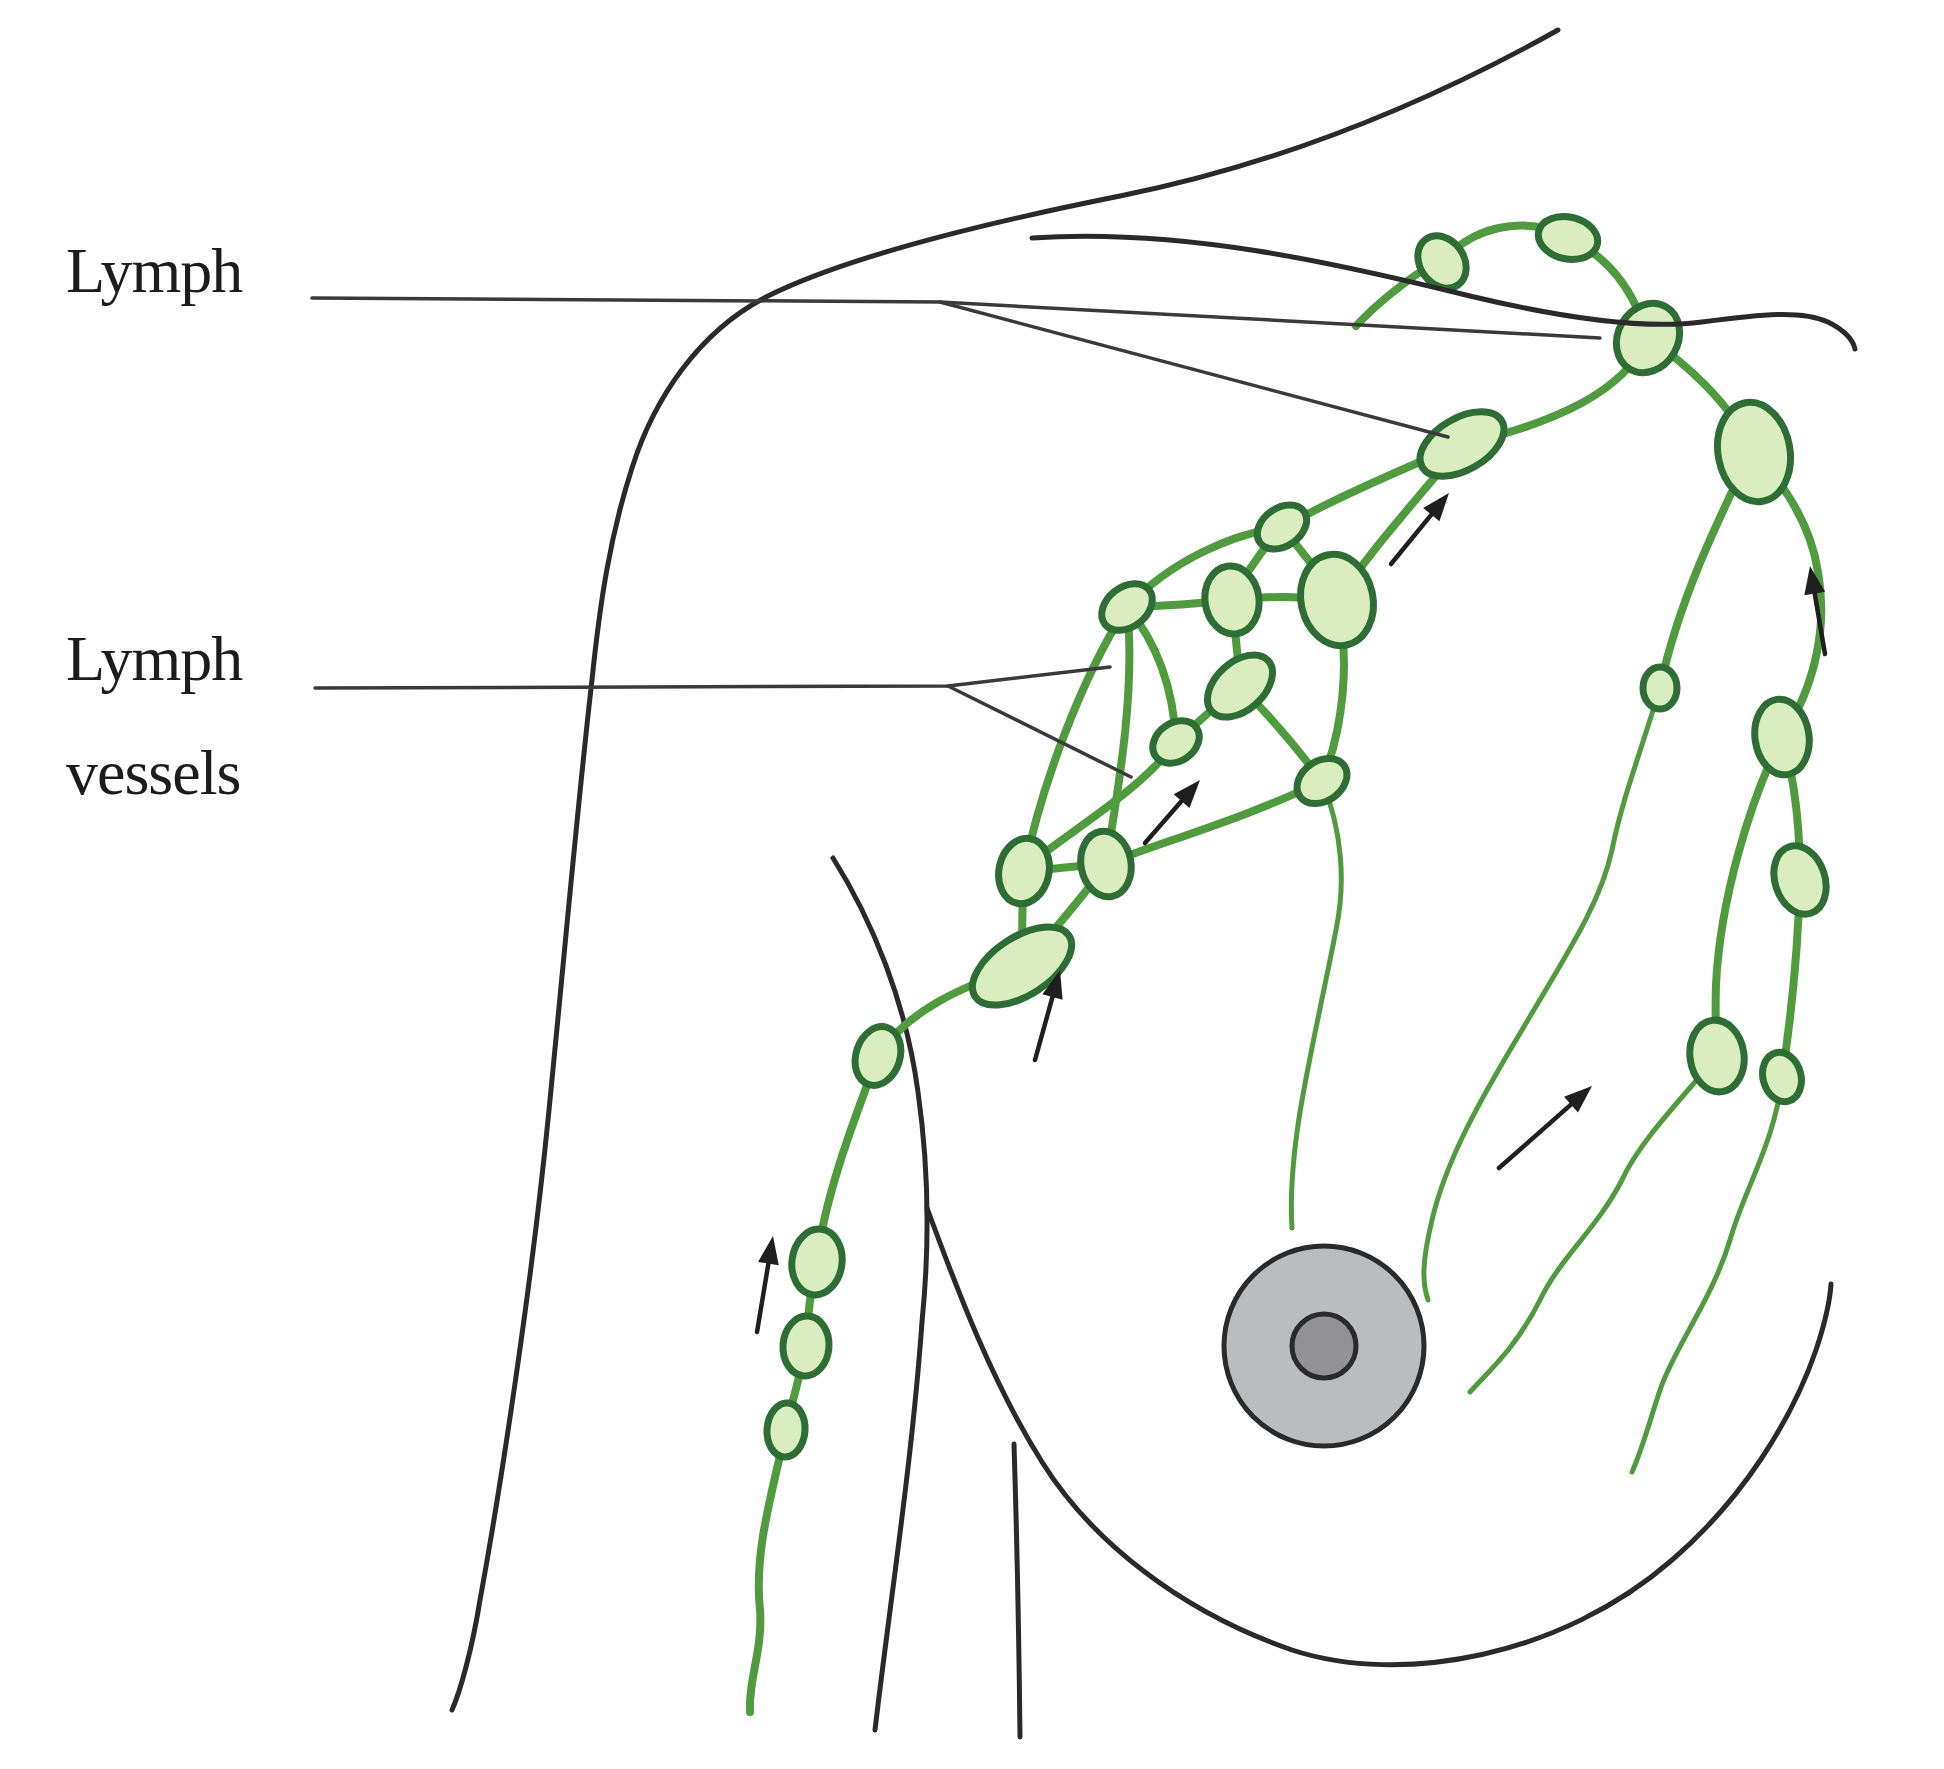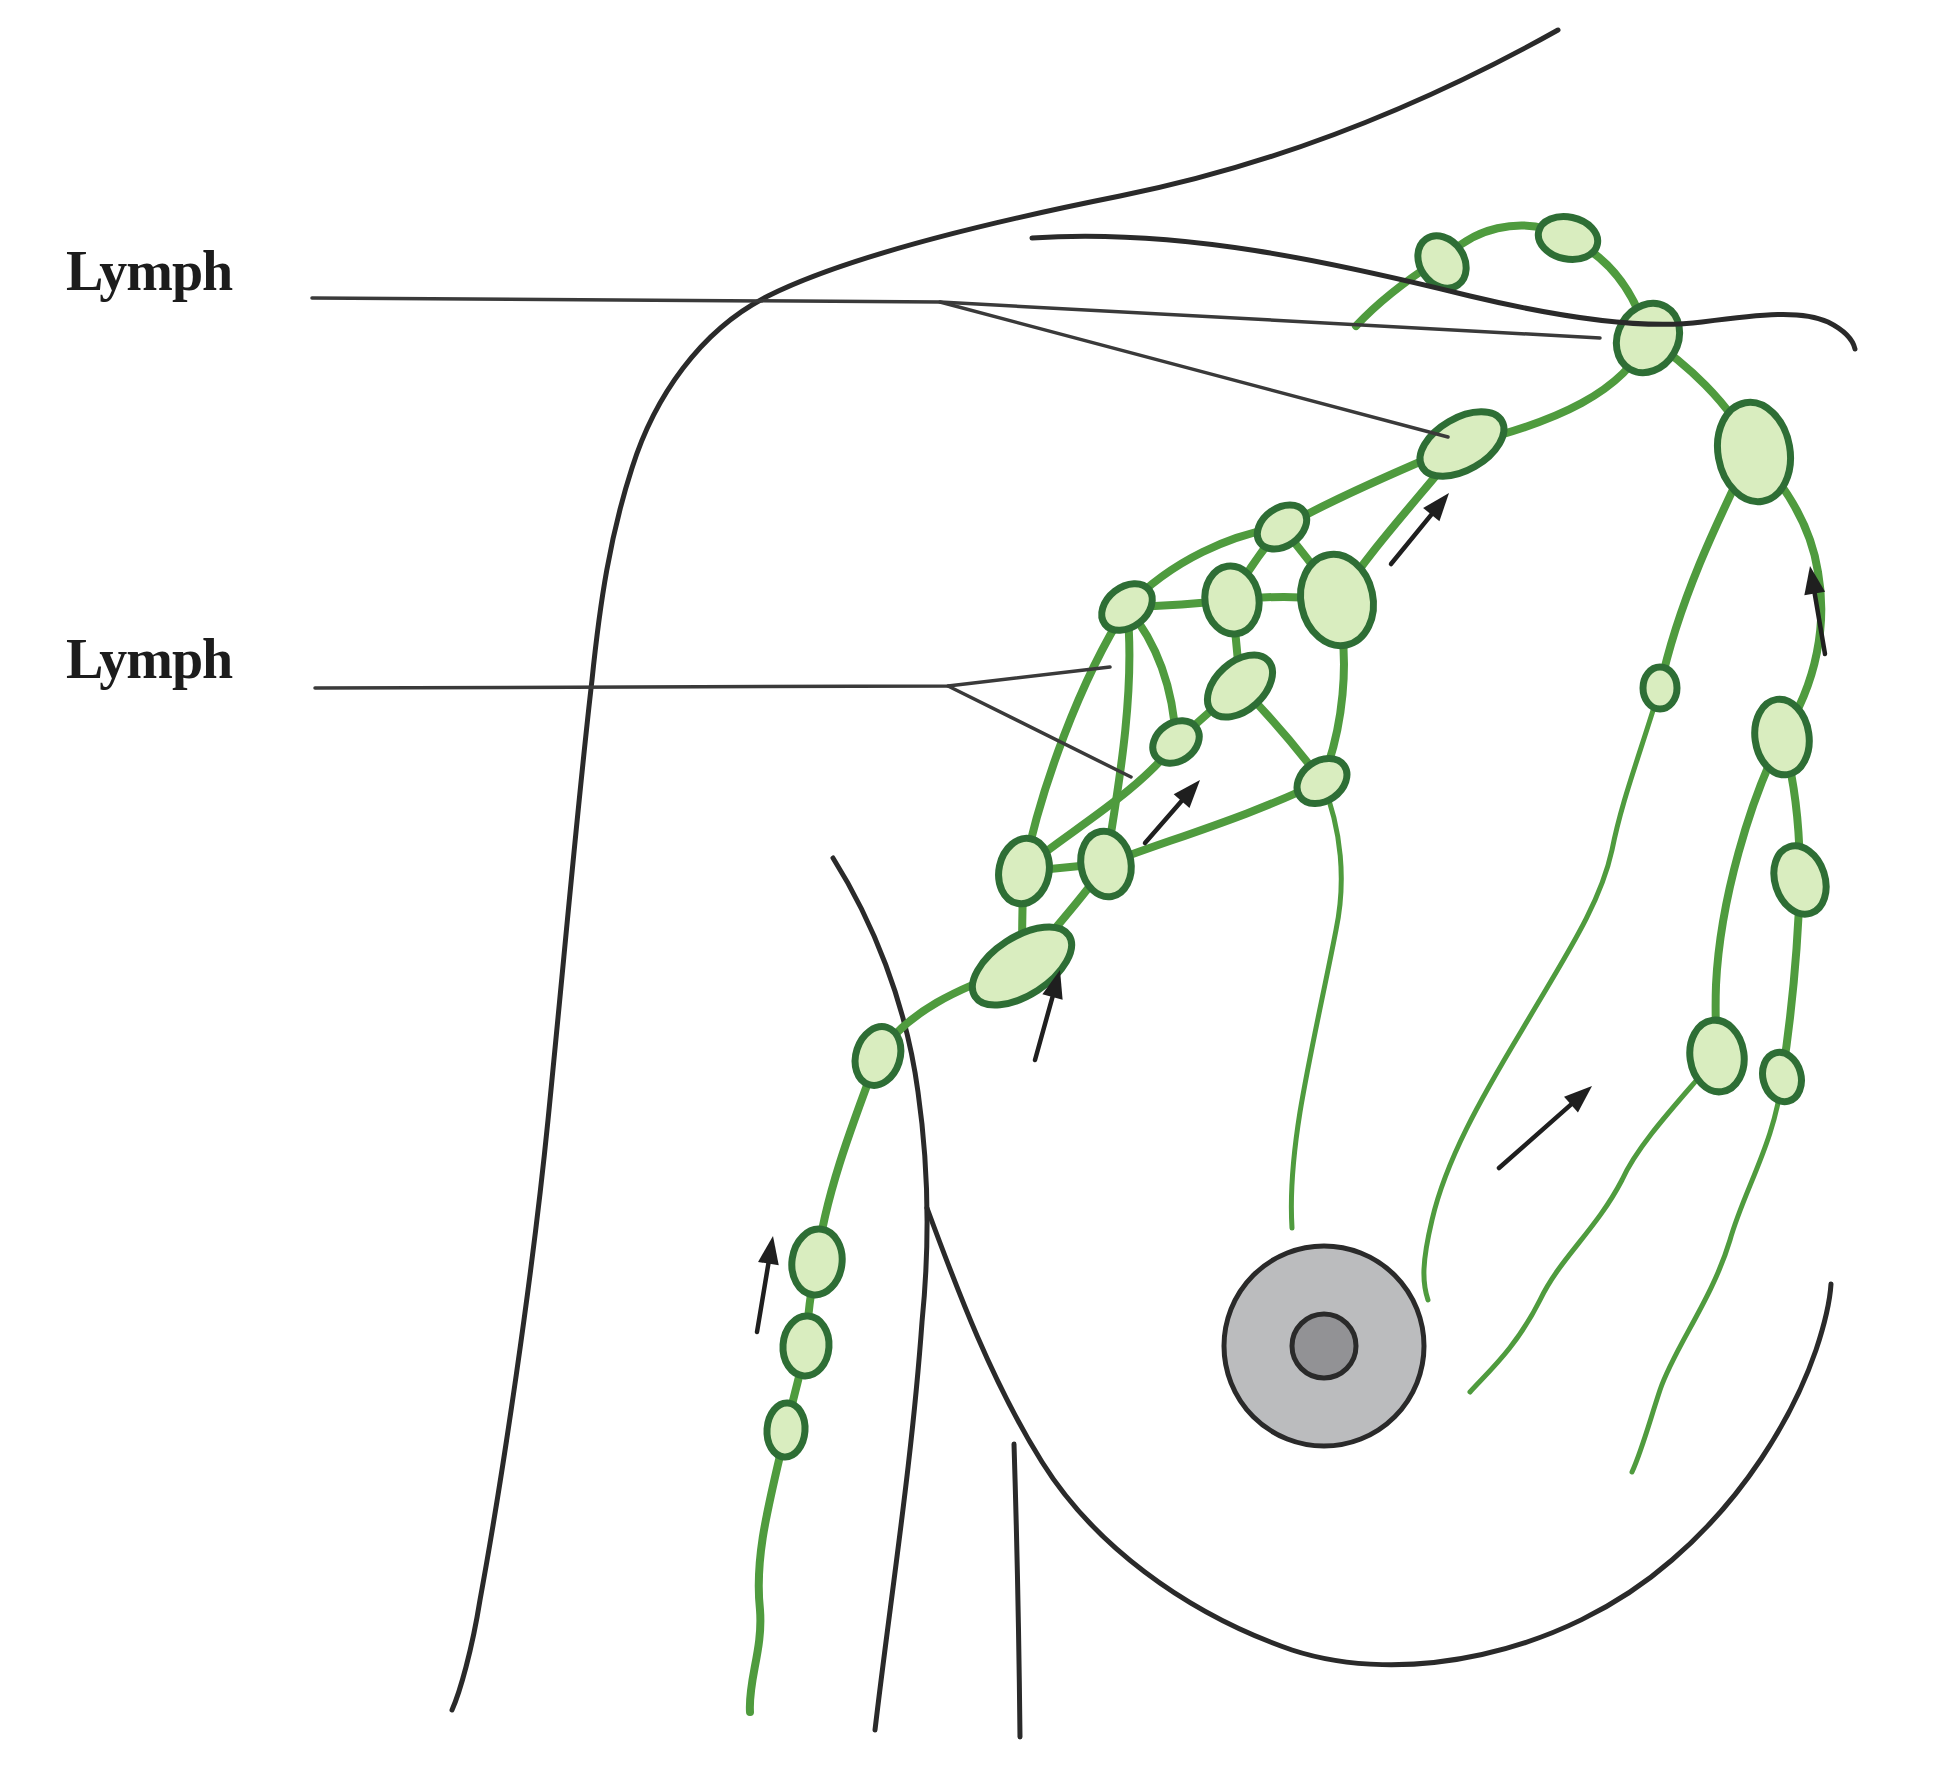--- a/index.html
+++ b/index.html
@@ -7,26 +7,25 @@
     position:relative;
     width:1944px;height:1769px;
     background:#ffffff;
     overflow:hidden;
     font-family:"Liberation Serif", serif;
   }
   .stage svg{position:absolute;left:0;top:0;}
   .anno-label{
     position:absolute;
     font-family:"Liberation Serif", serif;
-    font-size:56px;
+    font-size:64px;
     line-height:114px;
     color:#1c1c1c;
     white-space:nowrap;
     letter-spacing:-1px;
-    font-weight:bold;
   }
   .anno-label span{display:block;}
   #label-lymph-nodes{left:66px;top:214px;}
   #label-lymph-vessels{left:66px;top:602px;}
 </style>
 </head>
 <body>
 
 <div class="stage">
 
@@ -140,15 +139,16 @@
         </g>
       </g>
     </svg>
 
   <div class="anno-label" id="label-lymph-nodes">
     <span>Lymph</span>
   </div>
 
   <div class="anno-label" id="label-lymph-vessels">
     <span>Lymph</span>
+    <span>vessels</span>
   </div>
 
 </div>
 
 </body></html>

